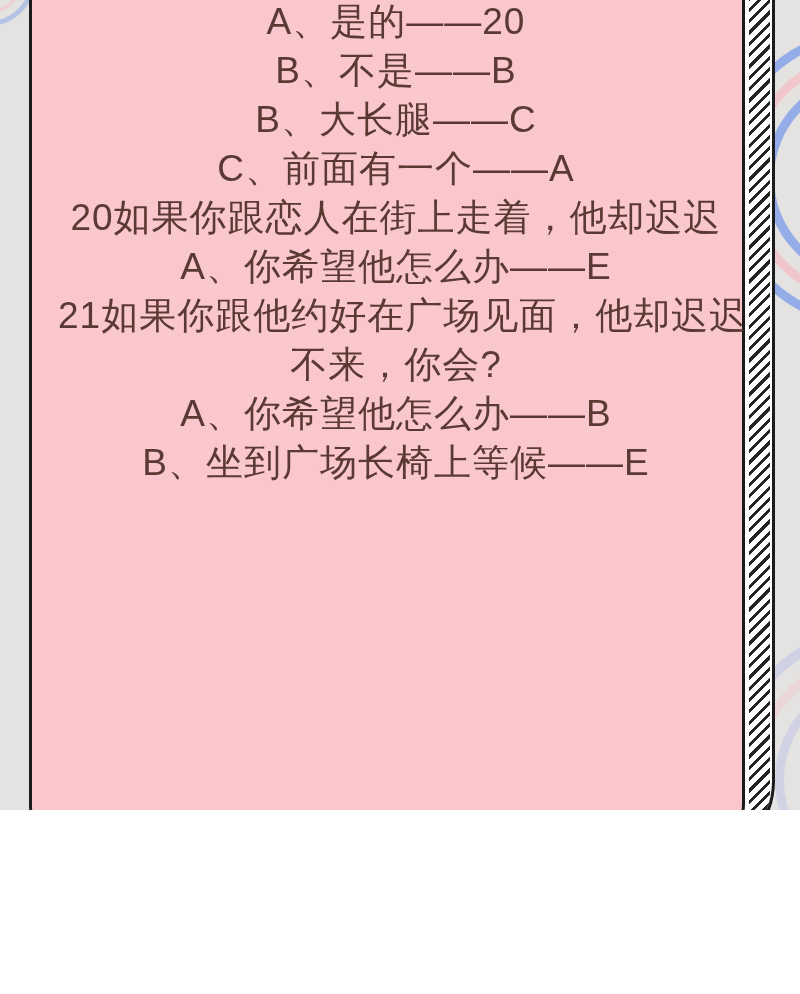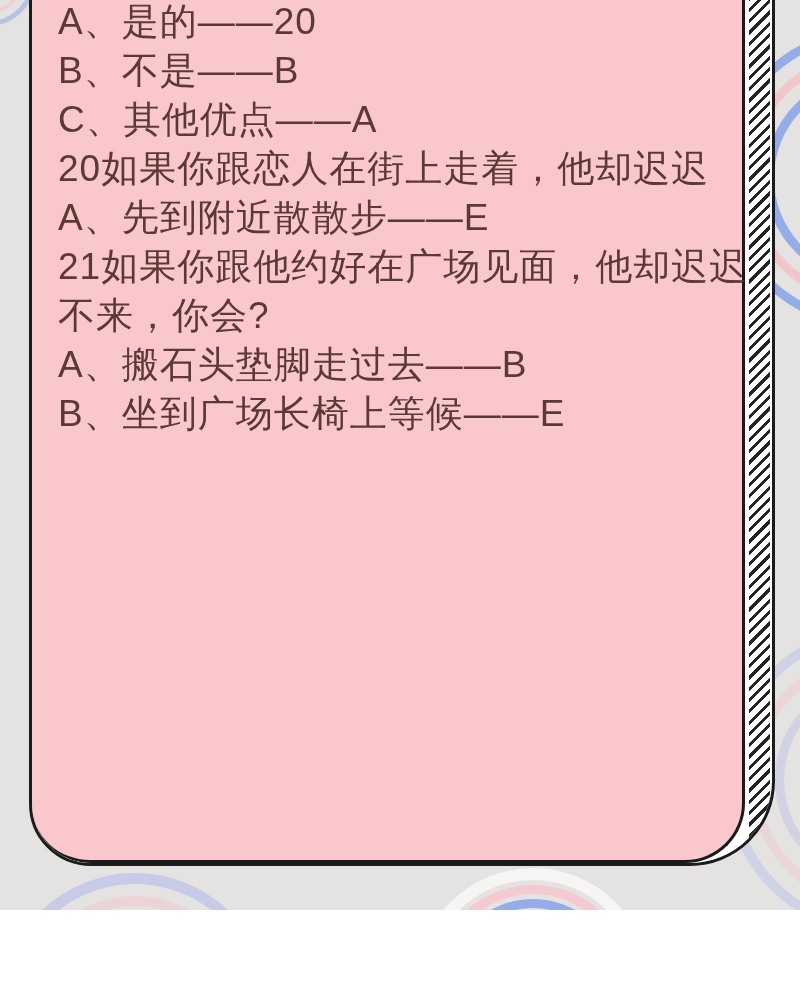--- a/index.html
+++ b/index.html
@@ -11,22 +11,23 @@
     --ring-lavender:#bdc3ea;
     --ring-pink:#f5c2c8;
     --ring-white:#f7f5f4;
   }
   html,body{margin:0;padding:0;}
   body{
     width:800px;height:994px;overflow:hidden;
     font-family:"Liberation Sans","DejaVu Sans",sans-serif;
   }
   .stage{
-    position:relative;width:800px;height:910px;overflow:hidden;
+    position:relative;width:800px;height:810px;overflow:hidden;
     background:var(--background,#e5e3e1);
+    text-align:center;
   }
   
   .ring{
     position:absolute;border-radius:50%;box-sizing:border-box;
     border-style:solid;z-index:0;
   }
   .rA1{left:-60px;top:-70px;width:96px;height:96px;border-width:5px;border-color:var(--ring-blue);opacity:.55;}
   .rA2{left:-48px;top:-58px;width:72px;height:72px;border-width:4px;border-color:var(--ring-pink);opacity:.5;}
 
   .rB1{left:720px;top:28px;width:300px;height:300px;border-width:9px;border-color:var(--ring-blue);opacity:.95;}
@@ -105,23 +106,24 @@
   <div class="ring rF2"></div>
   <div class="ring rF3"></div>
   <div class="ring rF4"></div>
 
   <div class="page">
     <div class="strip"></div>
     <div class="panel">
       <div class="text">
         <div class="line">A、是的——20</div>
         <div class="line">B、不是——B</div>
-        <div class="line">C、其他优点——A</div>
+        <div class="line">B、大长腿——C</div>
+        <div class="line">C、前面有一个——A</div>
         <div class="line">20如果你跟恋人在街上走着，他却迟迟</div>
-        <div class="line">A、先到附近散散步——E</div>
+        <div class="line">A、你希望他怎么办——E</div>
         <div class="line">21如果你跟他约好在广场见面，他却迟迟</div>
         <div class="line">不来，你会?</div>
-        <div class="line">A、搬石头垫脚走过去——B</div>
+        <div class="line">A、你希望他怎么办——B</div>
         <div class="line">B、坐到广场长椅上等候——E</div>
       </div>
     </div>
   </div>
 </div>
 
 </body></html>

